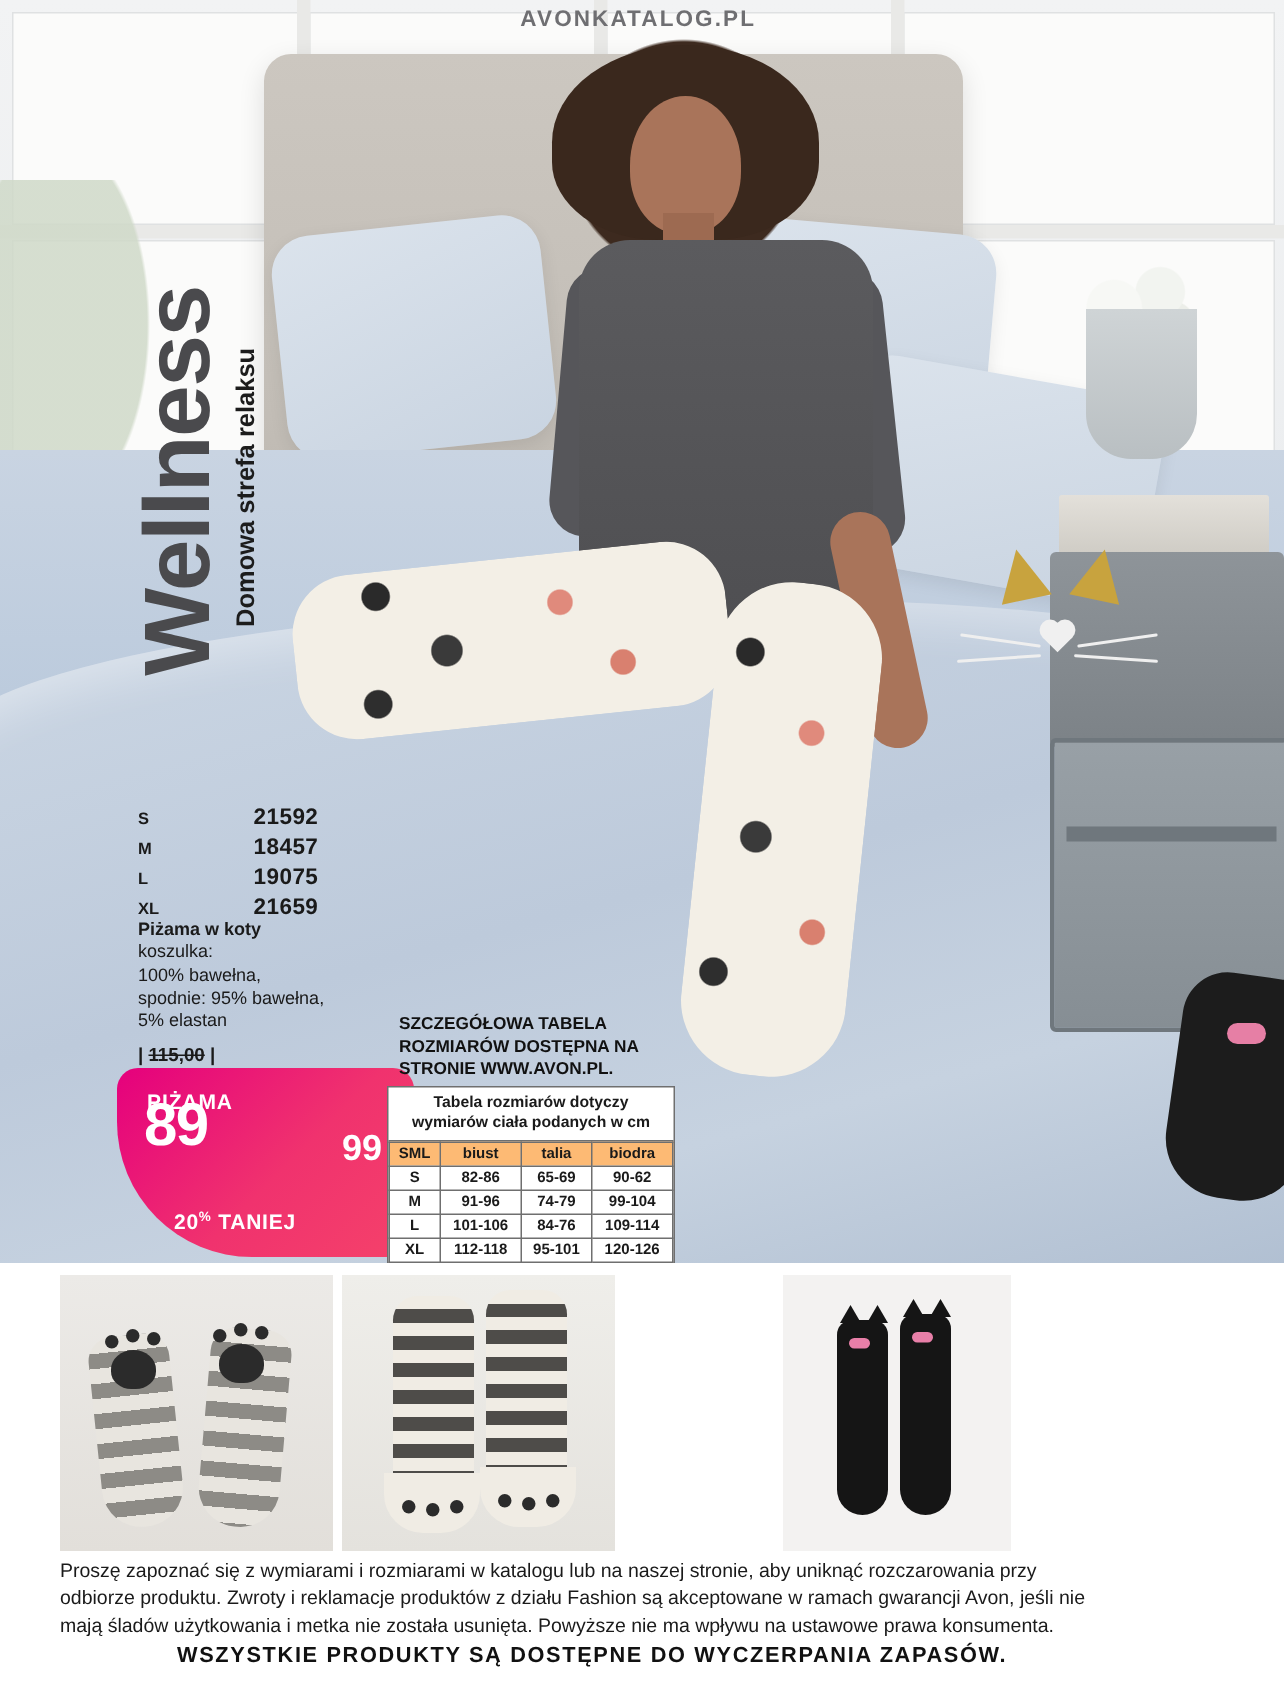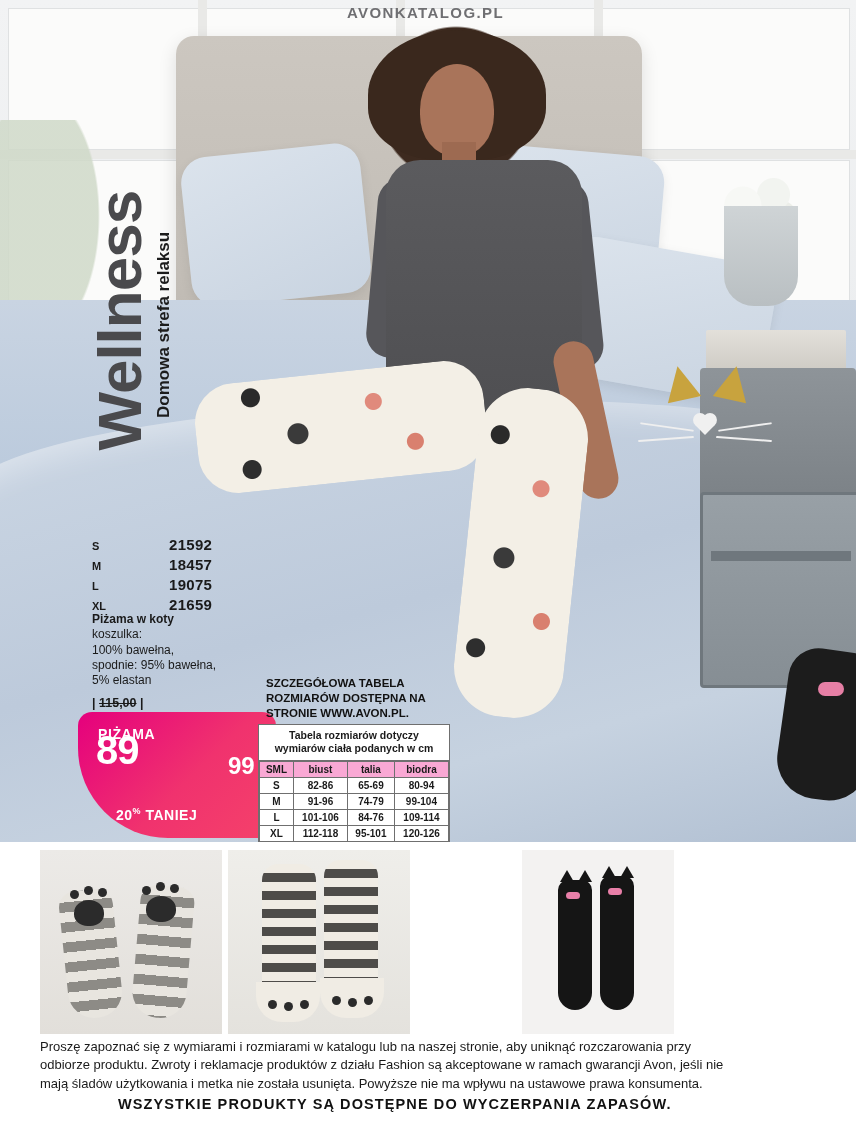--- a/index.html
+++ b/index.html
@@ -354,21 +354,21 @@
     border-collapse: collapse;
     width: 100%;
   }
   .size-table th, .size-table td {
     border: 1px solid #6f6f6f;
     text-align: center;
     padding: 2px 2px;
     font-size: 10px;
     font-weight: bold;
   }
-  .size-table th { background:#f9a8d4; }
+  .size-table th { background:#fdba74; }
   .size-table td:first-child { font-weight: bold; }
 
   
   .strip {
     position: absolute;
     left: 0; top: 842px;
     width: 856px; height: 200px;
     background: #ffffff;
   }
   .thumb {
@@ -571,21 +571,21 @@
           <th>biust</th>
           <th>talia</th>
           <th>biodra</th>
         </tr>
       </thead>
       <tbody>
         <tr>
           <td>S</td>
           <td>82-86</td>
           <td>65-69</td>
-          <td>80-94</td>
+          <td>90-62</td>
         </tr>
         <tr>
           <td>M</td>
           <td>91-96</td>
           <td>74-79</td>
           <td>99-104</td>
         </tr>
         <tr>
           <td>L</td>
           <td>101-106</td>

